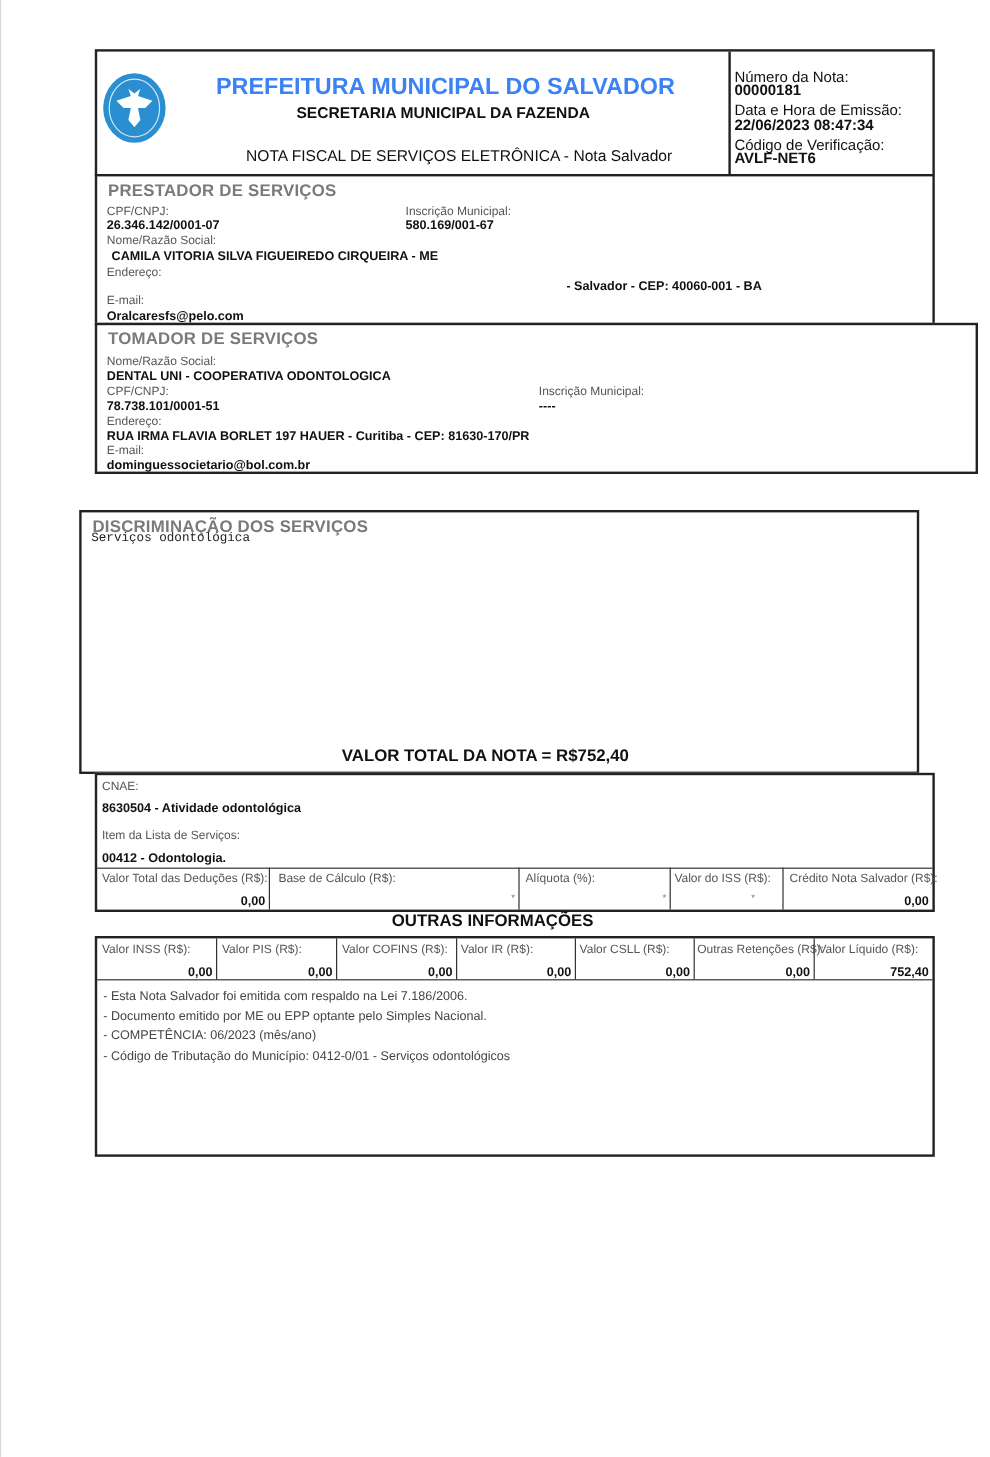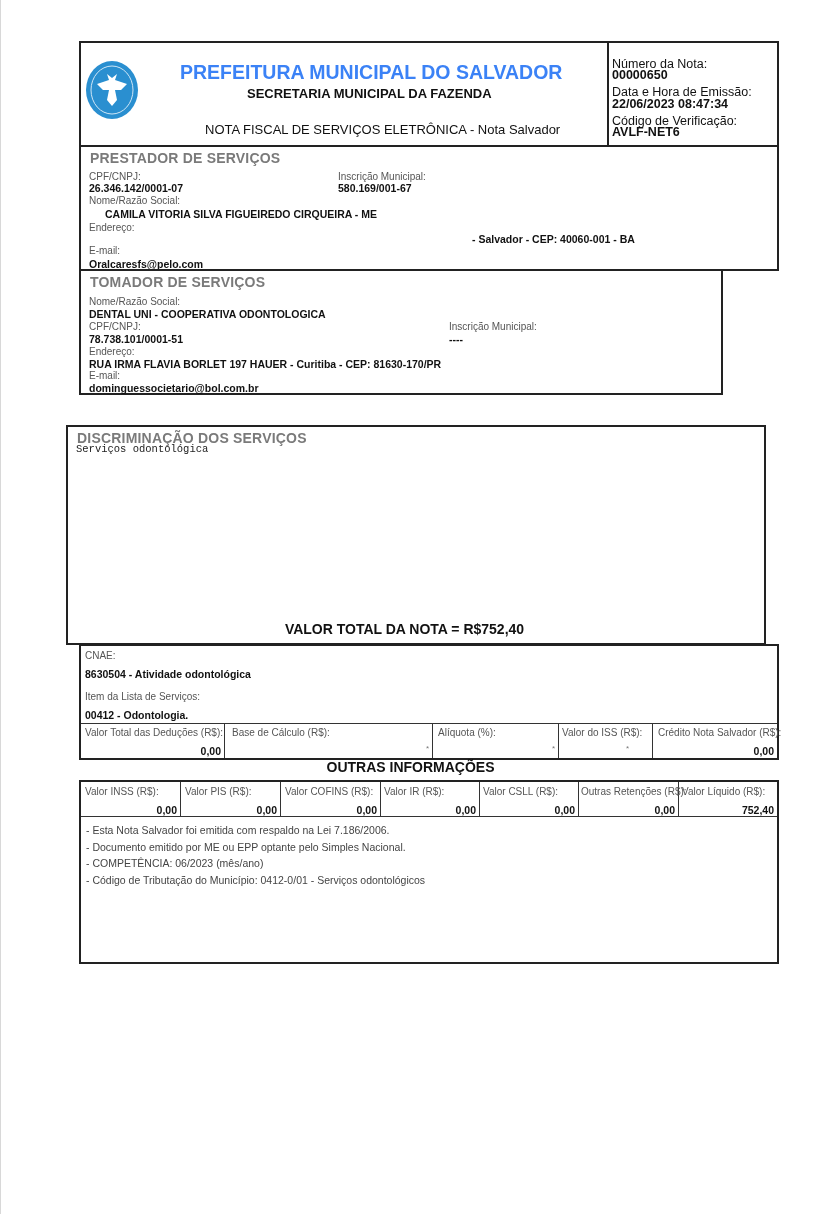--- a/index.html
+++ b/index.html
@@ -17,21 +17,21 @@
   #hdr { left:79px; top:41px; width:700px; height:106px; }
   #hdr .divider { position:absolute; left:526px; top:0; width:2px; height:102px; background:#222; }
   .h-title { position:absolute; left:99px; top:18px; font-size:19.5px; font-weight:bold; white-space:nowrap; color:#3b82f6; }
   .h-sub { position:absolute; left:166px; top:43px; font-size:13px; font-weight:bold; white-space:nowrap; }
   .h-nf { position:absolute; left:124px; top:79px; font-size:13px; font-weight:normal; white-space:nowrap; }
   .logo { position:absolute; left:4px; top:17px; width:54px; height:60px; }
   .meta-l { position:absolute; left:531px; font-size:12.5px; color:#111; white-space:nowrap; line-height:13px; }
   .meta-v { position:absolute; left:531px; font-size:12.5px; font-weight:bold; white-space:nowrap; line-height:13px; }
 
   #prest { left:79px; top:145px; width:700px; height:126px; }
-  #tom { left:79px; top:269px; width:644px; height:126px; }
+  #tom { left:79px; top:269px; width:736px; height:126px; }
   #disc { left:66px; top:393px; width:700px; height:220px;margin-top:32px; }
   .disc-text { position:absolute; left:8px; top:16px; font-family:"Liberation Mono", monospace; font-size:10.5px; color:#222; white-space:nowrap; }
 
   .total { position:absolute; left:0; width:825px; top:621px; text-align:center; font-size:14px; font-weight:bold; }
   .total span { position:relative; left:-8px; }
 
   #cnae { left:79px; top:644px; width:700px; height:116px; }
   .tax-row-top { position:absolute; left:0; top:77px; width:696px; height:1px; background:#333; }
   .cell-lbl { position:absolute; top:81px; font-size:10px; color:#555; white-space:nowrap; }
   .cell-val { position:absolute; top:99px; font-size:10.5px; font-weight:bold; text-align:right; white-space:nowrap; }
@@ -54,35 +54,35 @@
   <svg class="logo" viewBox="0 0 54 60">
     <ellipse cx="27" cy="30" rx="26" ry="29" fill="#2a8fd0"></ellipse>
     <ellipse cx="27" cy="30" rx="21" ry="24" fill="none" stroke="#cfe6f6" stroke-width="1"></ellipse>
     <path d="M27 18 L22 14 L24 20 L12 24 L18 30 L24 30 L22 40 L27 46 L32 40 L30 30 L36 30 L42 24 L30 20 L32 14 Z" fill="#ffffff"></path>
   </svg>
   <div class="h-title">PREFEITURA MUNICIPAL DO SALVADOR</div>
   <div class="h-sub">SECRETARIA MUNICIPAL DA FAZENDA</div>
   <div class="h-nf">NOTA FISCAL DE SERVIÇOS ELETRÔNICA - Nota Salvador</div>
   <div class="divider"></div>
   <div class="meta-l" style="top:15px">Número da Nota:</div>
-  <div class="meta-v" style="top:26px">00000650</div>
+  <div class="meta-v" style="top:26px">00000181</div>
   <div class="meta-l" style="top:43px">Data e Hora de Emissão:</div>
   <div class="meta-v" style="top:55px">22/06/2023 08:47:34</div>
   <div class="meta-l" style="top:72px">Código de Verificação:</div>
   <div class="meta-v" style="top:83px">AVLF-NET6</div>
 </div>
 
 <div class="box" id="prest">
   <div class="sec-title" style="left:9px;top:3px">PRESTADOR DE SERVIÇOS</div>
   <div class="abs lbl" style="left:8px;top:24px">CPF/CNPJ:</div>
   <div class="abs val" style="left:8px;top:35px">26.346.142/0001-07</div>
   <div class="abs lbl" style="left:257px;top:24px">Inscrição Municipal:</div>
   <div class="abs val" style="left:257px;top:35px">580.169/001-67</div>
   <div class="abs lbl" style="left:8px;top:48px">Nome/Razão Social:</div>
-  <div class="abs val" style="left:24px;top:61px">CAMILA VITORIA SILVA FIGUEIREDO CIRQUEIRA  - ME</div>
+  <div class="abs val" style="left:12px;top:61px">CAMILA VITORIA SILVA FIGUEIREDO CIRQUEIRA  - ME</div>
   <div class="abs lbl" style="left:8px;top:75px">Endereço:</div>
   <div class="abs val" style="left:391px;top:86px">- Salvador - CEP: 40060-001  - BA</div>
   <div class="abs lbl" style="left:8px;top:98px">E-mail:</div>
   <div class="abs val" style="left:8px;top:111px">Oralcaresfs@pelo.com</div>
 </div>
 
 <div class="box" id="tom">
   <div class="sec-title" style="left:9px;top:3px">TOMADOR DE SERVIÇOS</div>
   <div class="abs lbl" style="left:8px;top:25px">Nome/Razão Social:</div>
   <div class="abs val" style="left:8px;top:37px">DENTAL UNI - COOPERATIVA ODONTOLOGICA</div>

